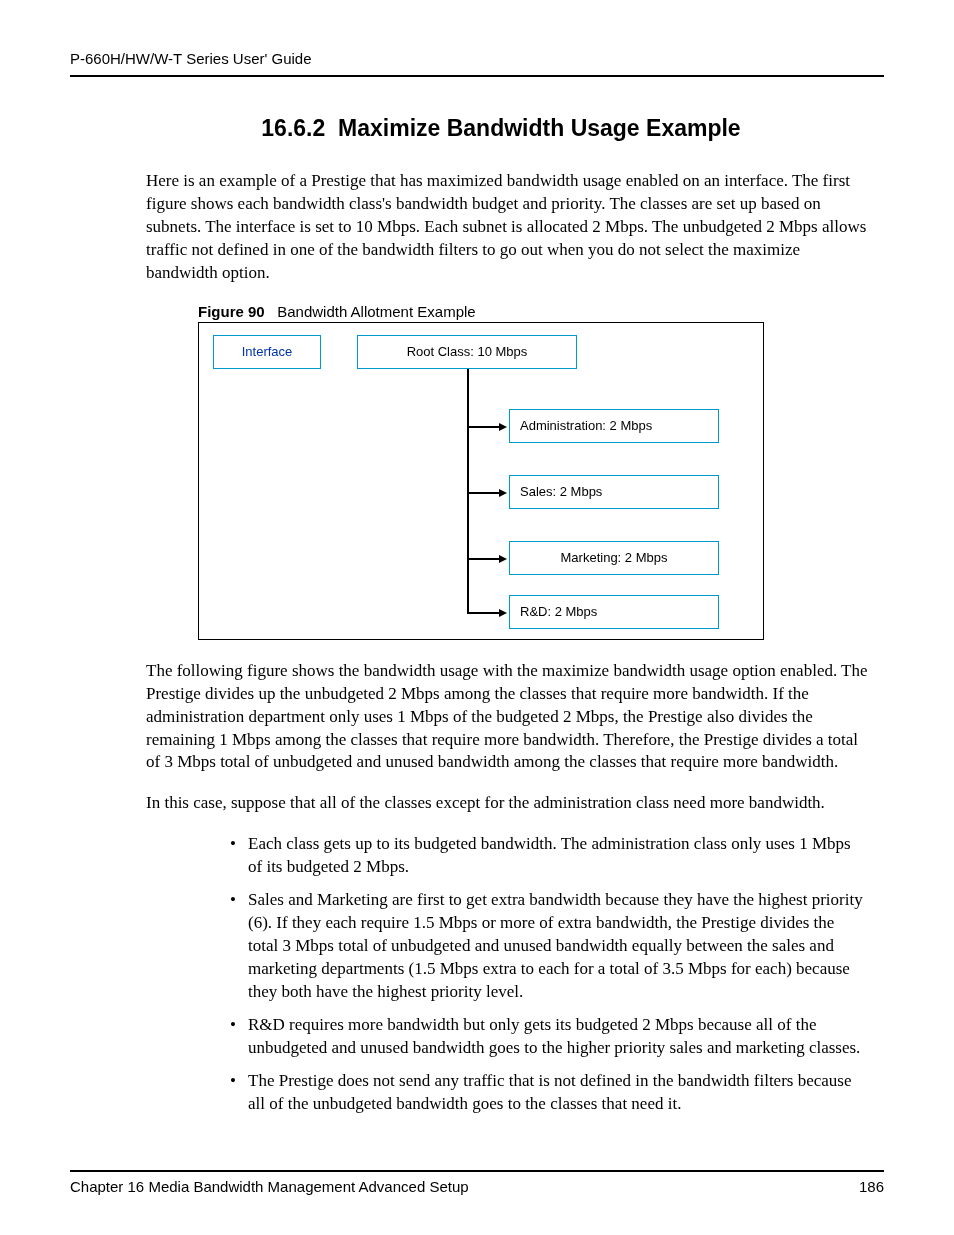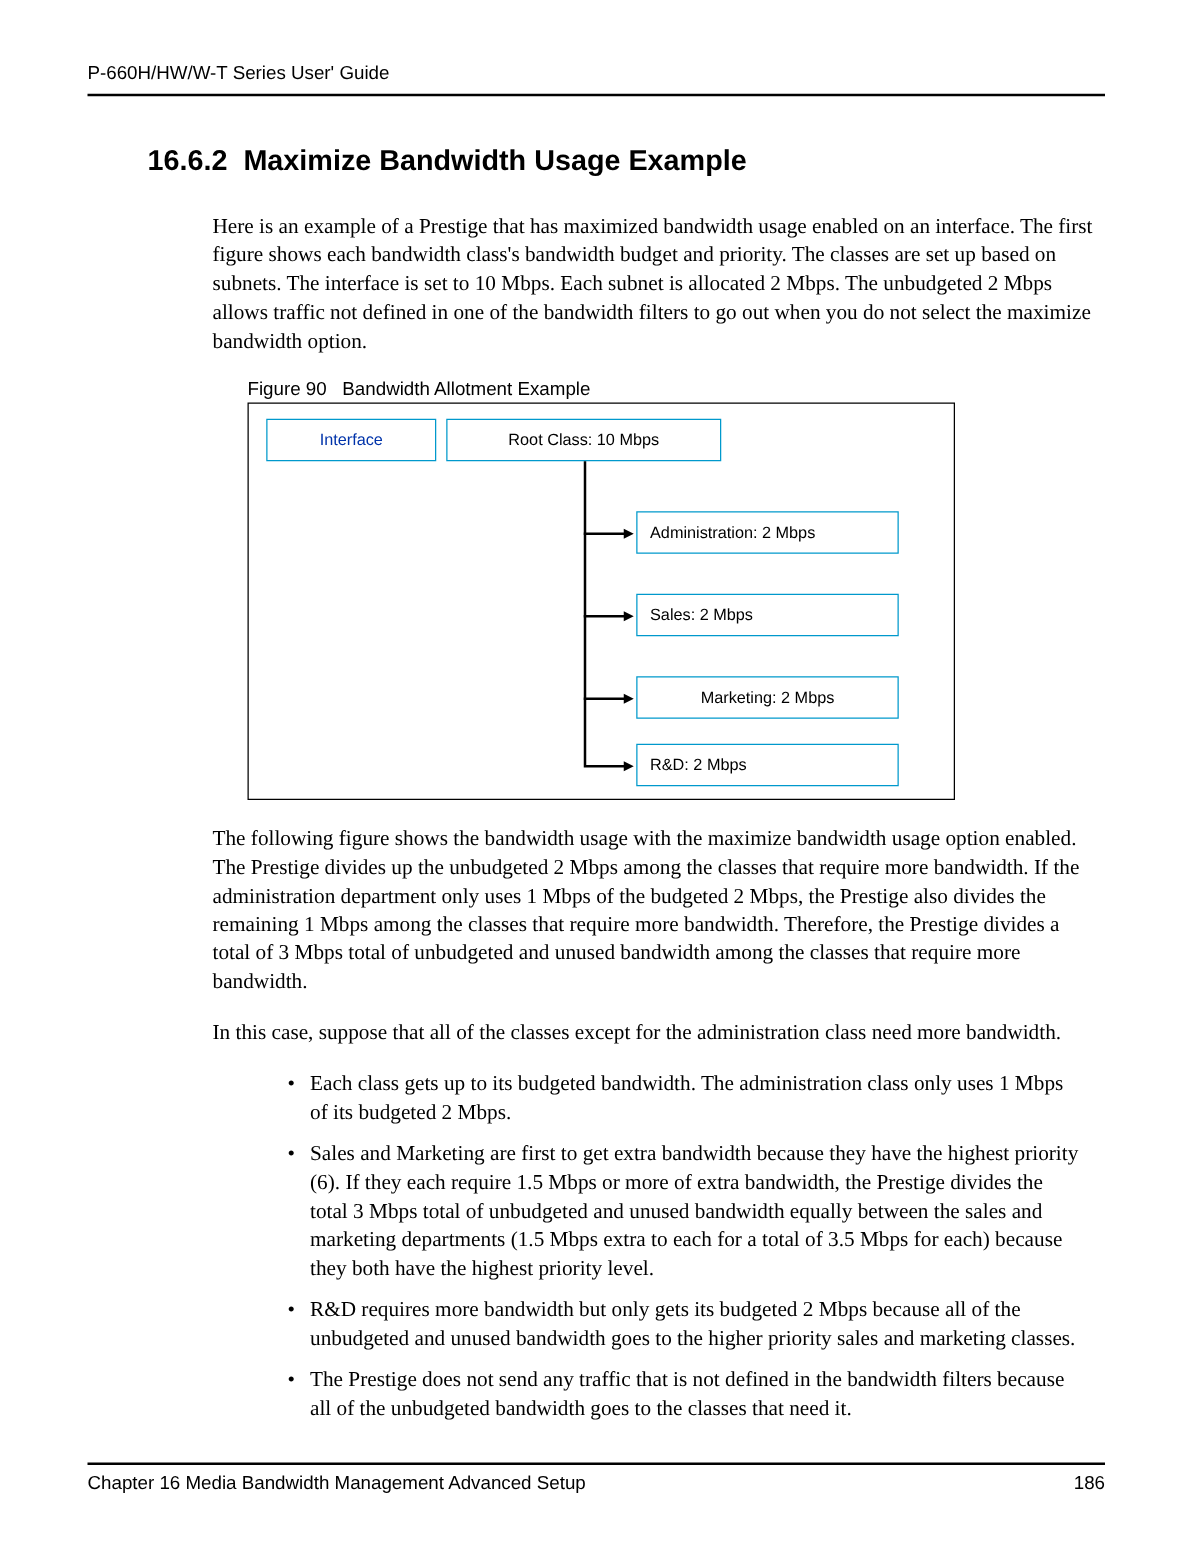--- a/index.html
+++ b/index.html
@@ -22,36 +22,37 @@
       border: none;
       border-top: 2px solid #000;
       margin-bottom: 38px;
     }
     .section-heading {
       font-family: Arial, Helvetica, sans-serif;
       font-size: 23px;
       font-weight: bold;
       margin-left: 48px;
       margin-bottom: 28px;
+      text-align: center;
     }
     .body-text {
       font-size: 17px;
       line-height: 1.35;
-      margin-left: 100px;
+      margin-left: 76px;
       margin-right: 8px;
       margin-bottom: 18px;
       text-align: left;
     }
     .figure-caption {
       font-family: Arial, Helvetica, sans-serif;
       font-size: 15px;
       margin-left: 128px;
       margin-bottom: 2px;
     }
-    .figure-caption .fignum { font-weight: normal; }
+    .figure-caption .fignum { font-weight: bold; }
     
     .diagram-frame {
       margin-left: 128px;
       width: 566px;
       height: 318px;
       border: 1px solid #000;
       position: relative;
       background: #fff;
       margin-bottom: 20px;
     }
@@ -59,21 +60,21 @@
       position: absolute;
       border: 1.5px solid #0099cc;
       background: #fff;
       font-family: Arial, Helvetica, sans-serif;
       font-size: 13px;
       display: flex;
       align-items: center;
       padding: 0 10px;
       height: 34px;
     }
-    .iface-box { left: 14px; top: 12px; width: 136px; justify-content: center; color:#0033aa; border-color:#0099cc; }
+    .iface-box { left: 14px; top: 12px; width: 108px; justify-content: center; color:#0033aa; border-color:#0099cc; }
     .root-box  { left: 158px; top: 12px; width: 220px; justify-content: center; }
     .admin-box { left: 310px; top: 86px;  width: 210px; }
     .sales-box { left: 310px; top: 152px; width: 210px; }
     .mkt-box   { left: 310px; top: 218px; width: 210px; justify-content: center; }
     .rnd-box   { left: 310px; top: 272px; width: 210px; }
     .dline { position:absolute; background:#000; }
     .darrow {
       position:absolute; width:0; height:0;
       border-top:4px solid transparent;
       border-bottom:4px solid transparent;

